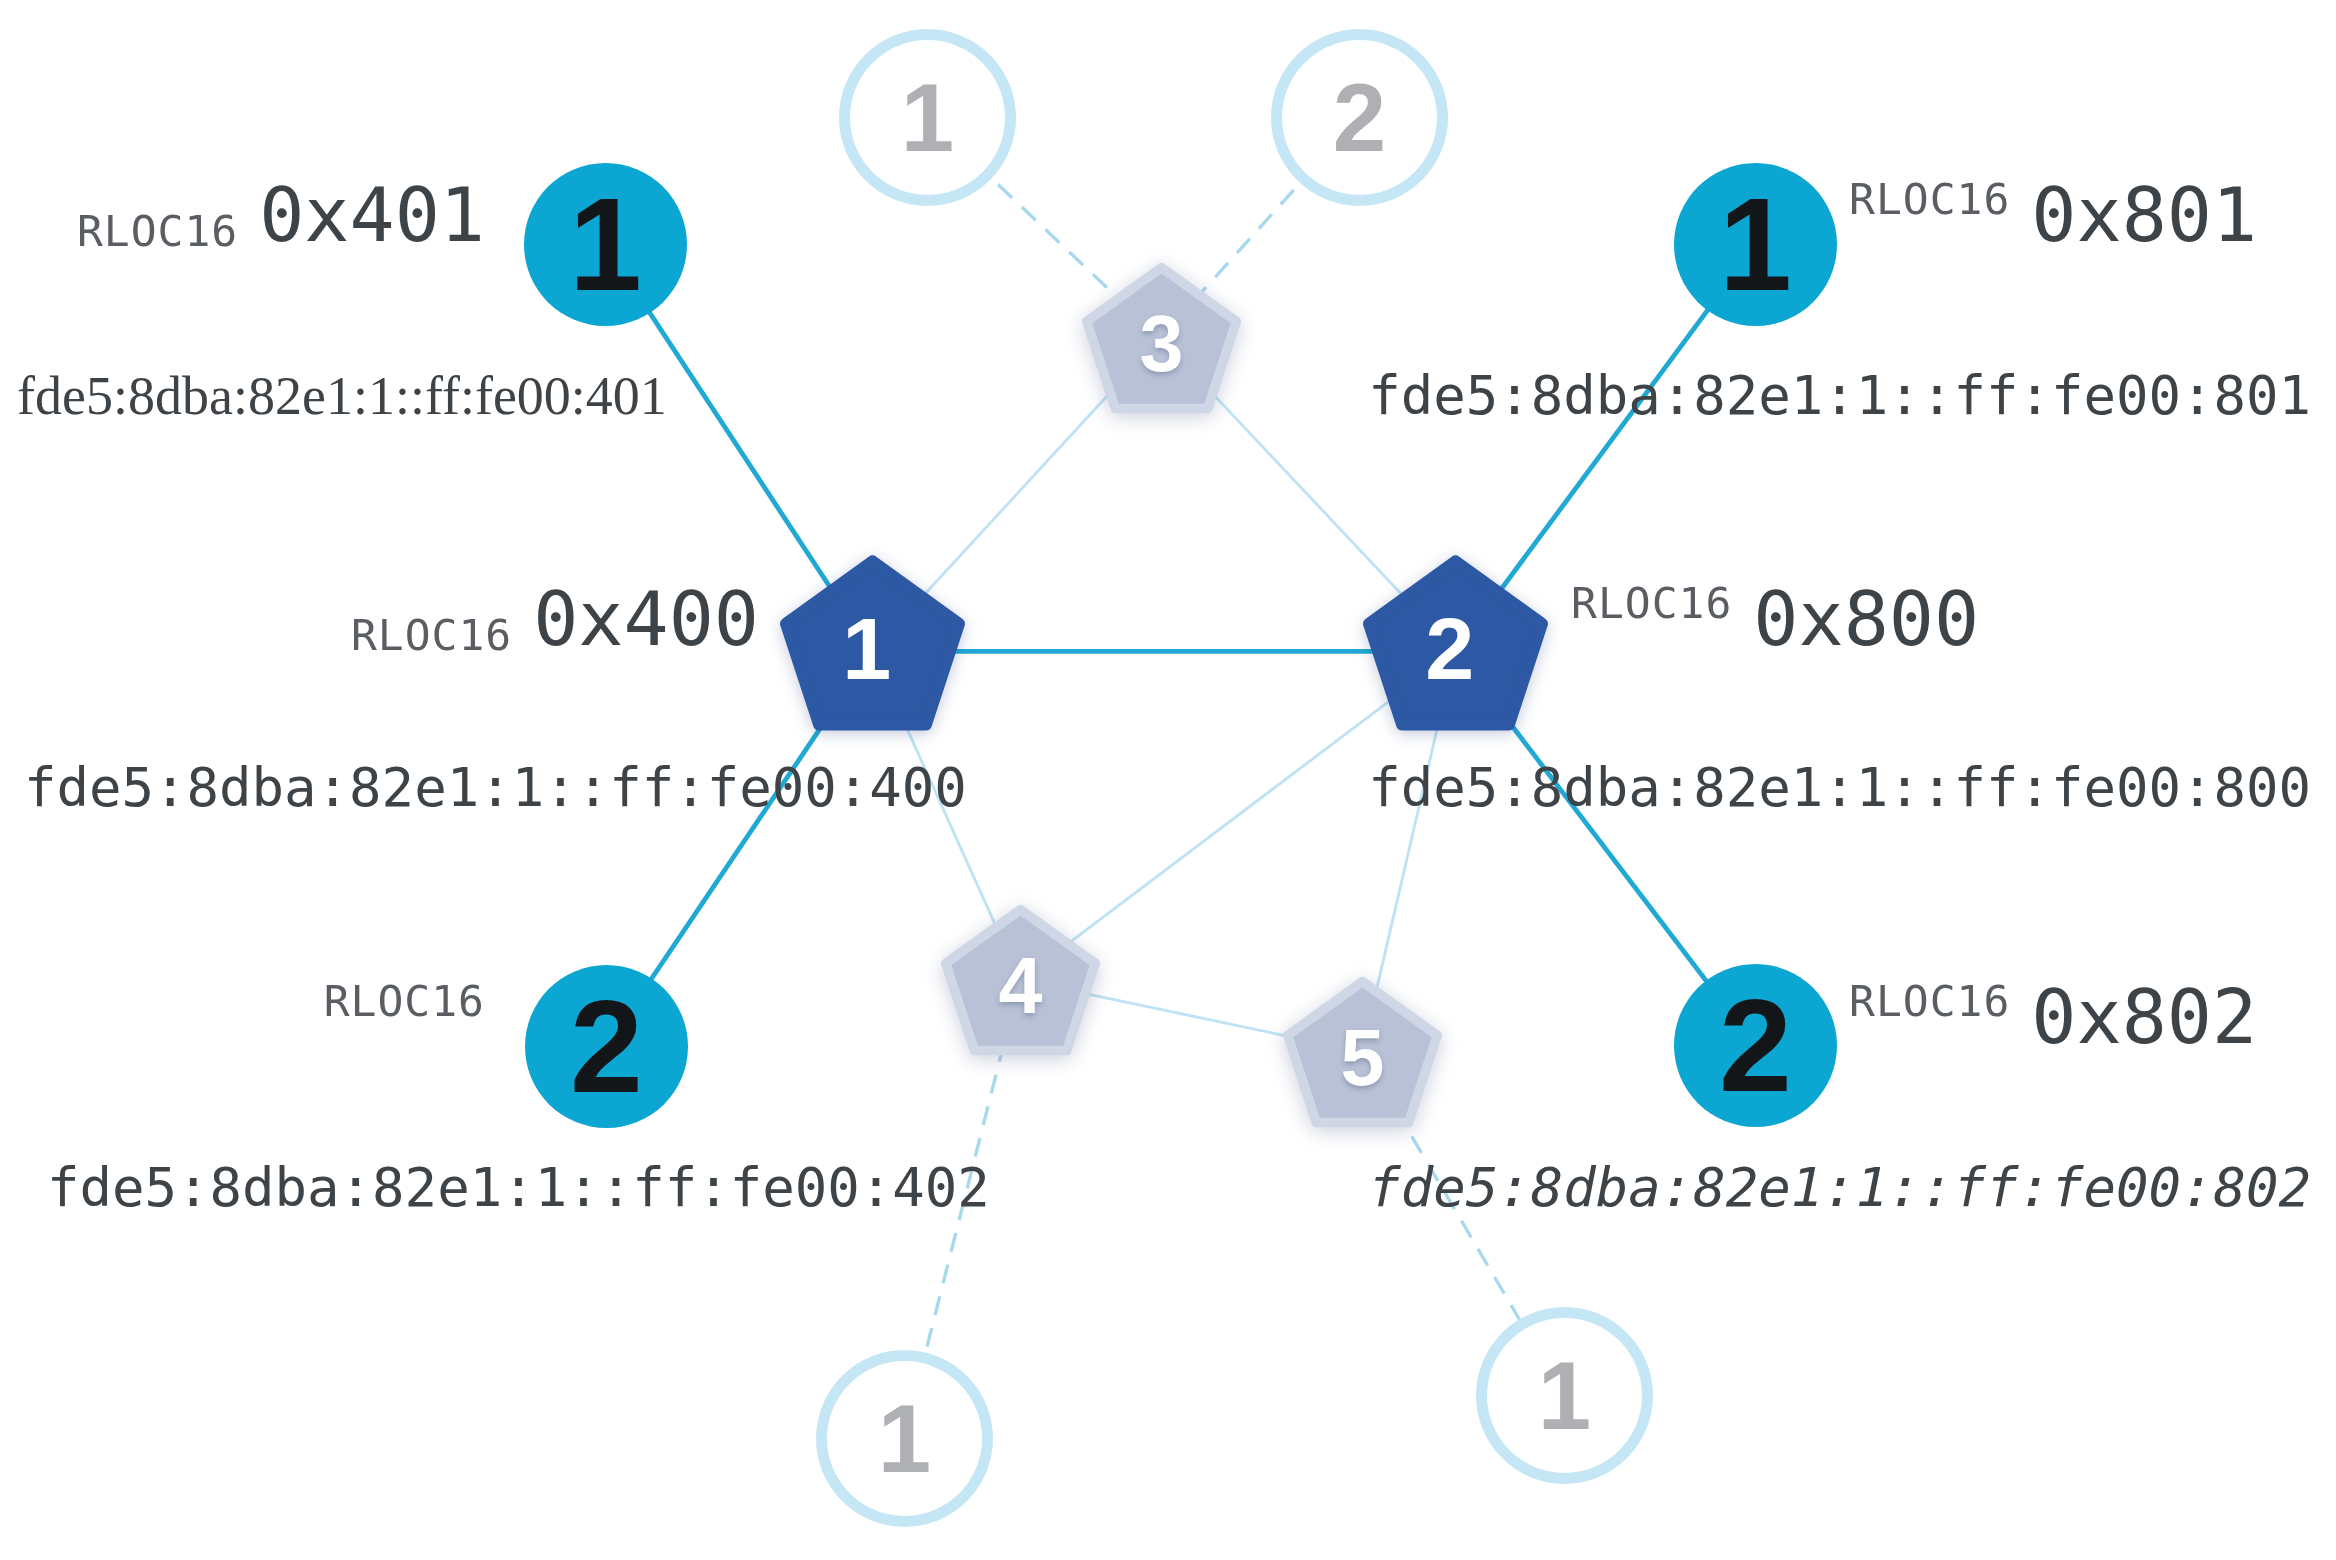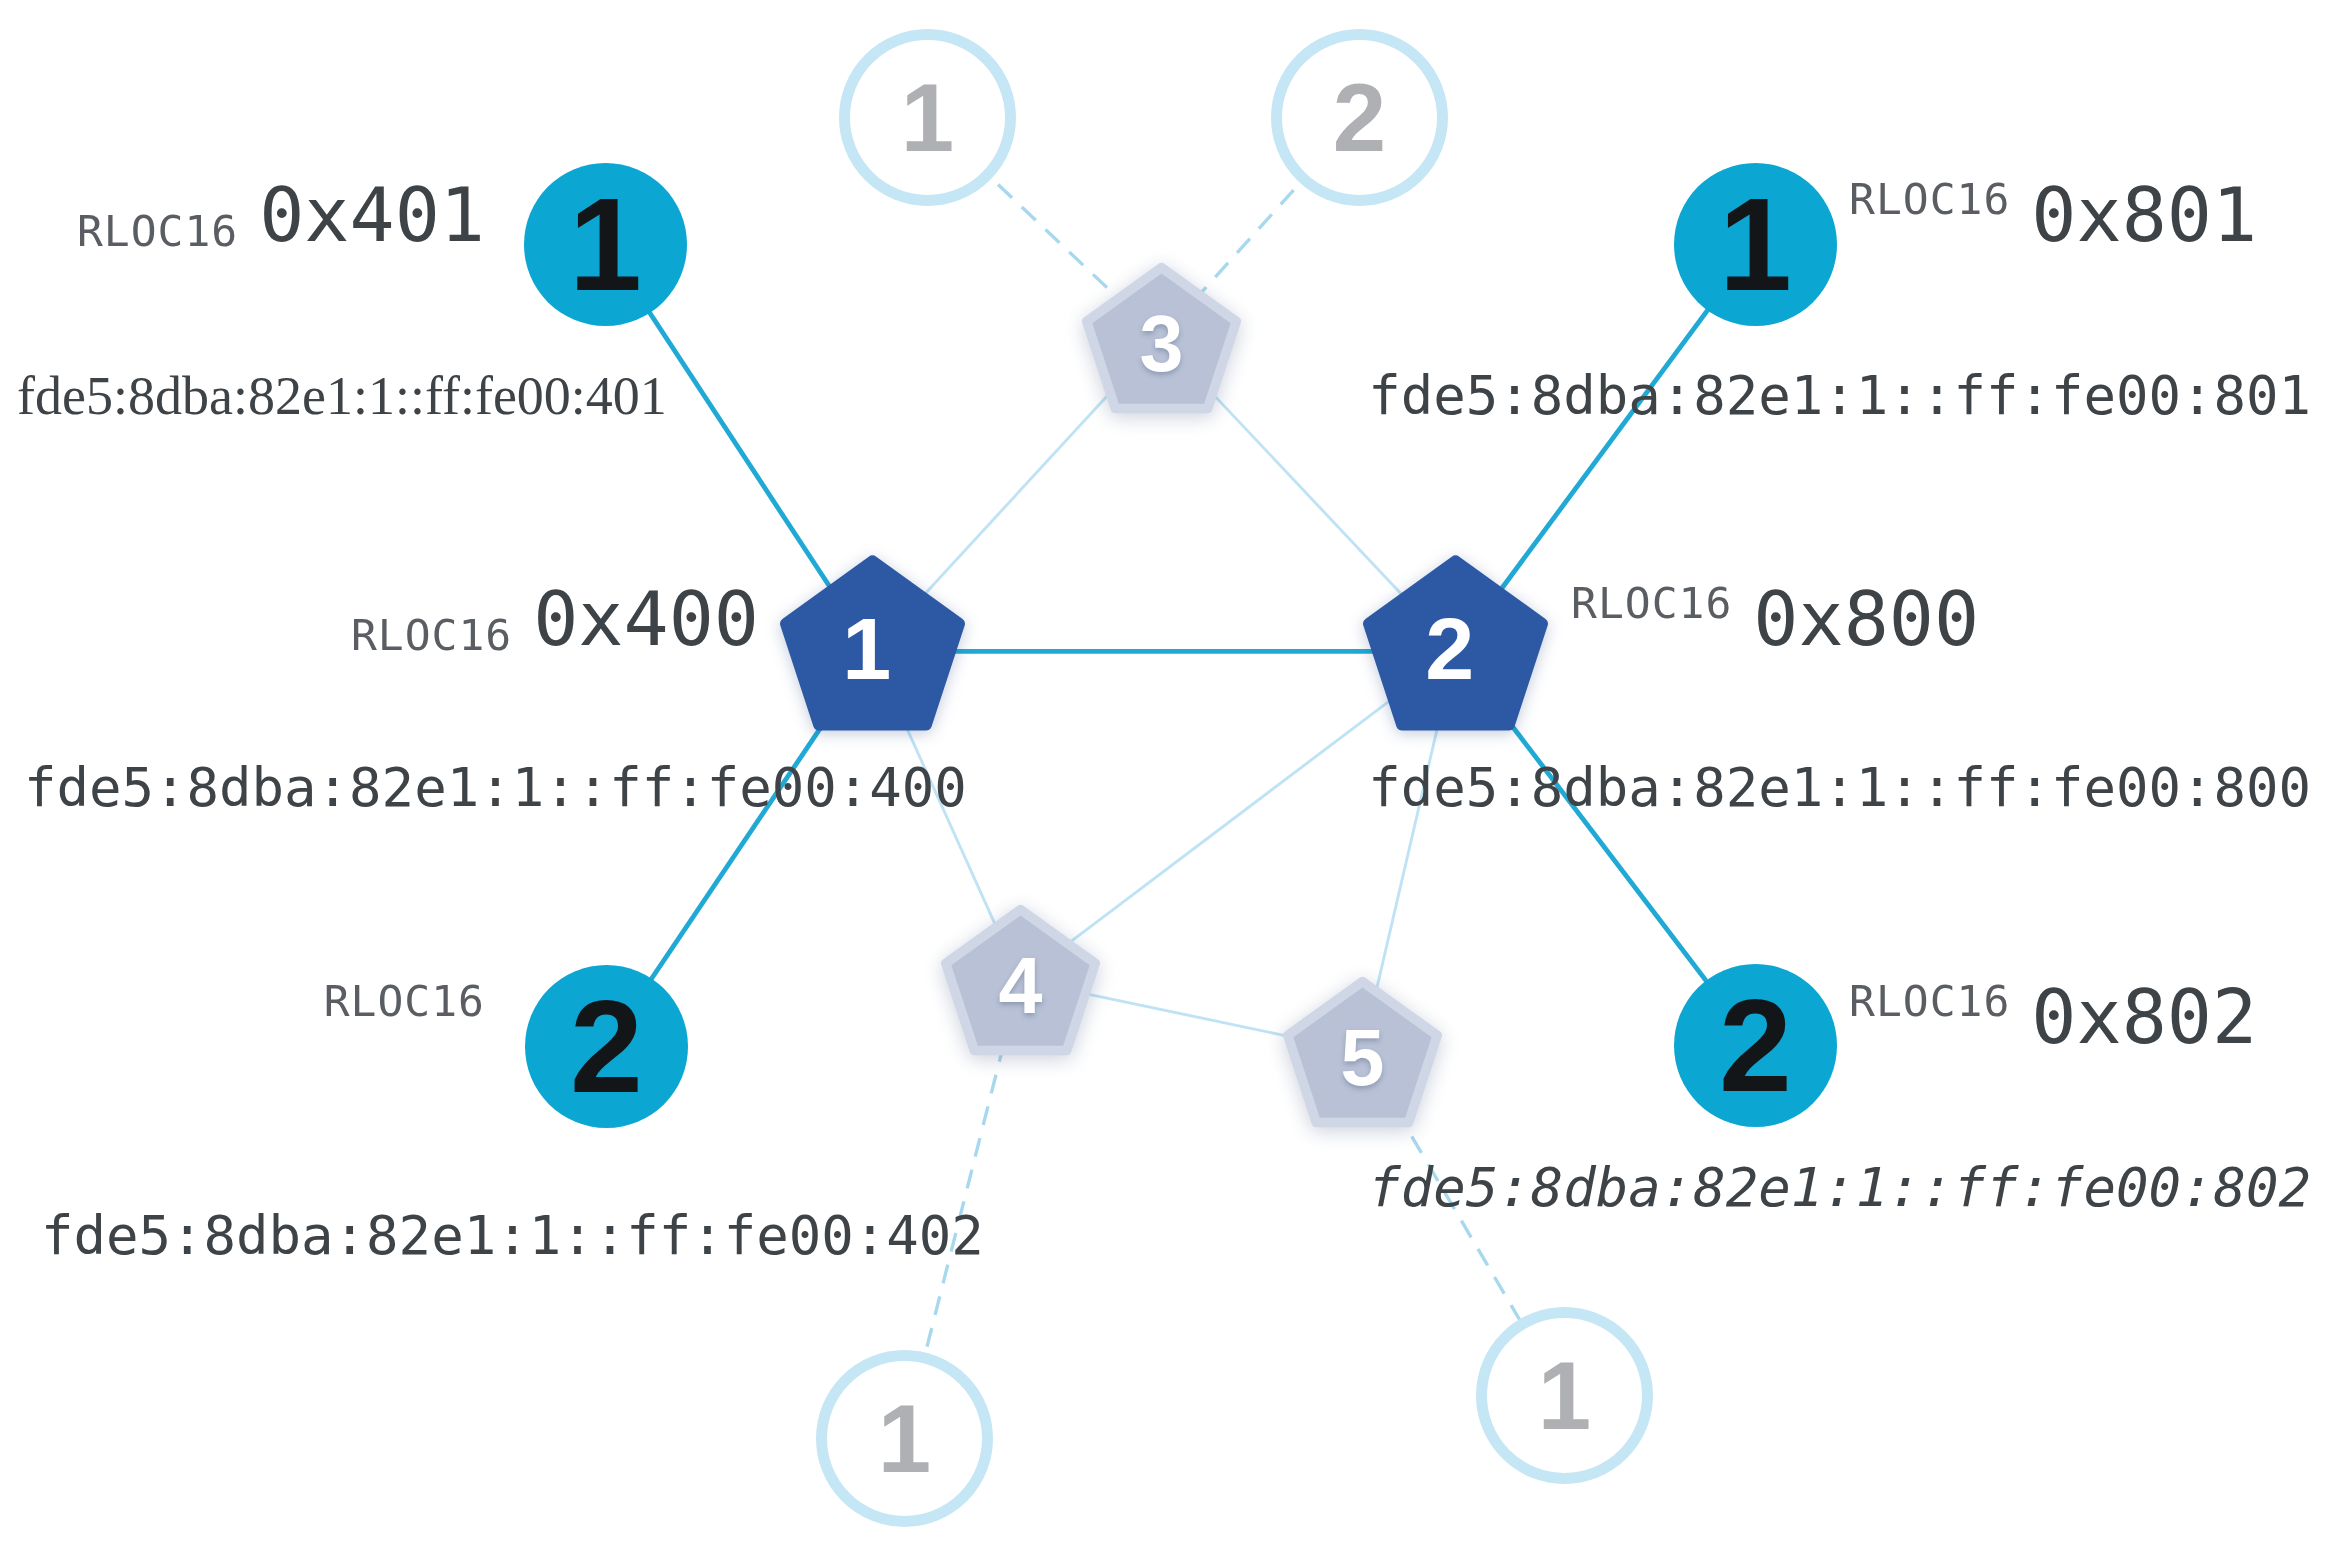--- a/index.html
+++ b/index.html
@@ -112,21 +112,21 @@
 
   <div class="label-group align-left" style="left:1571px; top:582px;">
     <div class="rloc-label">RLOC16</div>
     <div class="rloc-value">0x800</div>
   </div>
   <div class="ipv6" style="right:25px; top:761px;">fde5:8dba:82e1:1::ff:fe00:800</div>
 
   <div class="label-group align-right" style="right:1851px; top:980px;">
     <div class="rloc-label">RLOC16</div>
   </div>
-  <div class="ipv6" style="left:41px; top:1161px;margin-top:48px;">fde5:8dba:82e1:1::ff:fe00:402</div>
+  <div class="ipv6" style="left:47px; top:1161px;">fde5:8dba:82e1:1::ff:fe00:402</div>
 
   <div class="label-group align-left" style="left:1849px; top:980px;">
     <div class="rloc-label">RLOC16</div>
     <div class="rloc-value">0x802</div>
   </div>
   <div class="ipv6" style="right:25px; top:1161px;font-style:italic;">fde5:8dba:82e1:1::ff:fe00:802</div>
 
   <div class="node circle-child" style="left:524px; top:163px;">
     <span class="digit">1</span>
   </div>

